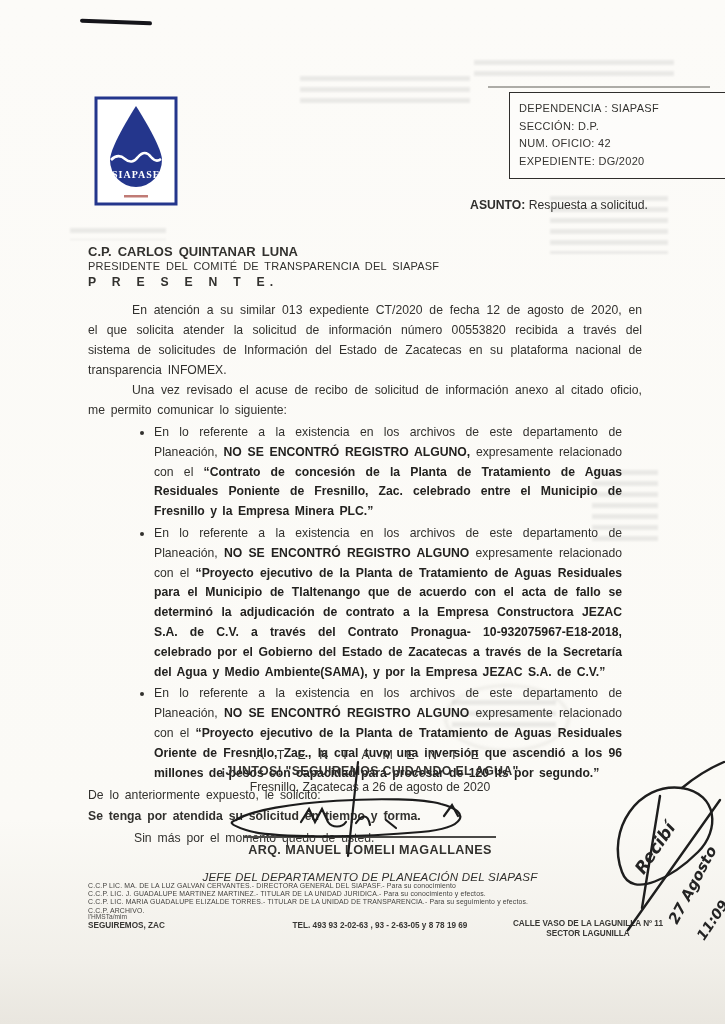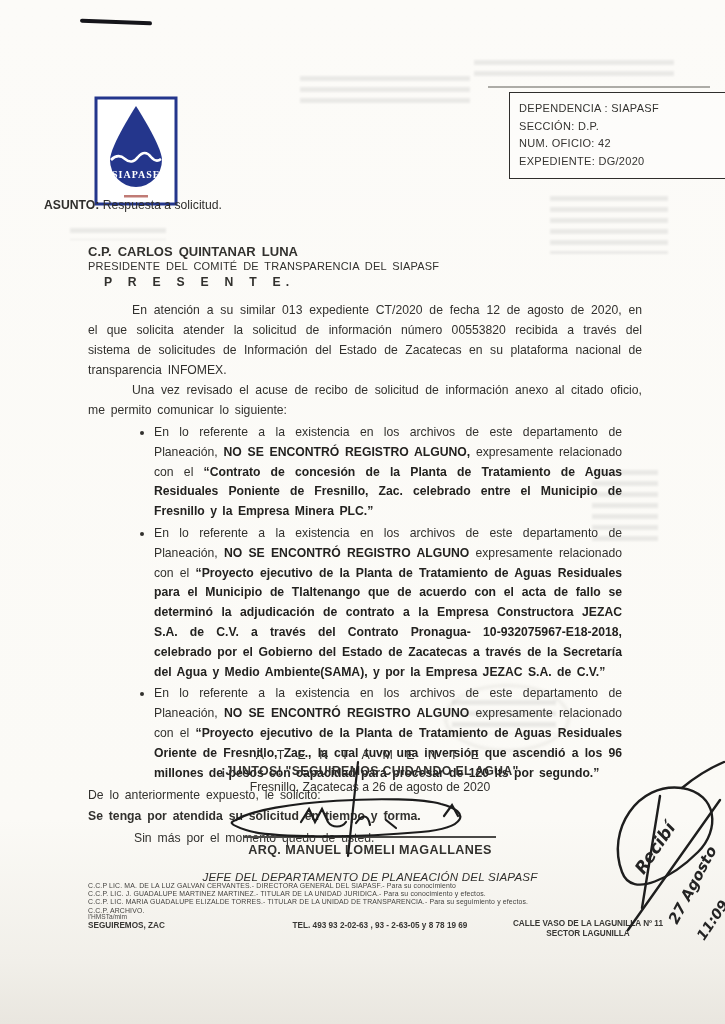--- a/index.html
+++ b/index.html
@@ -21,30 +21,30 @@
   .ghost-line{position:absolute;left:488px;top:86px;width:222px;height:2px;background:#8d8b86;opacity:.7;filter:blur(.4px);}
   .ghost-stamp{position:absolute;left:444px;top:684px;width:120px;height:62px;border:3px solid #9a978f;border-radius:50%;opacity:.14;filter:blur(1.5px);}
   
   .logo-box{position:absolute;left:94px;top:96px;width:84px;height:110px;}
   .org-title{position:absolute;left:186px;top:108px;font-size:15.5px;font-weight:bold;line-height:19px;color:#2c2b29;letter-spacing:.4px;}
   .ref-box{
     position:absolute;left:509px;top:92px;width:196px;
     border:1.6px solid #2f2e2c;padding:7px 25px 8px 9px;
     font-size:11px;line-height:17.5px;color:#343330;letter-spacing:.3px;background:rgba(255,255,255,.35);
   }
-  .subject{position:absolute;left:0;top:198px;width:648px;text-align:left;font-size:12.2px;color:#2f2e2c;padding-left:44px;}
+  .subject{position:absolute;left:0;top:198px;width:648px;text-align:right;font-size:12.2px;color:#2f2e2c;}
   .subject b{font-weight:bold;}
   
   .letter{
     position:absolute;left:88px;top:244px;width:554px;
     font-size:12.2px;line-height:20px;color:#32312e;text-align:justify;word-spacing:2.5px;
   }
   .recip-name{font-weight:bold;font-size:13px;line-height:15px;}
   .recip-title{font-size:11px;line-height:15px;letter-spacing:.2px;}
-  .recip-sal{font-size:12.2px;line-height:16px;letter-spacing:5px;font-weight:600;margin-left:16px;}
+  .recip-sal{font-size:12.2px;line-height:16px;letter-spacing:5px;font-weight:600;}
   .para{margin:10px 0 0 0;text-indent:44px;}
   .bullets{margin:3px 0 0 46px;padding:0 0 0 20px;width:468px;}
   .bullets li{margin:0 0 2px 0;line-height:19.8px;text-align:justify;word-spacing:2px;}
   .bullets strong{color:#232220;}
   .afterword{}
   .request-bold{font-weight:bold;margin-top:1px;}
   .farewell{margin-top:2px;padding-left:46px;}
   
   .closing{position:absolute;left:168px;top:748px;width:404px;text-align:center;color:#32312e;}
   .atentamente{font-size:12.4px;letter-spacing:5px;font-weight:400;}

